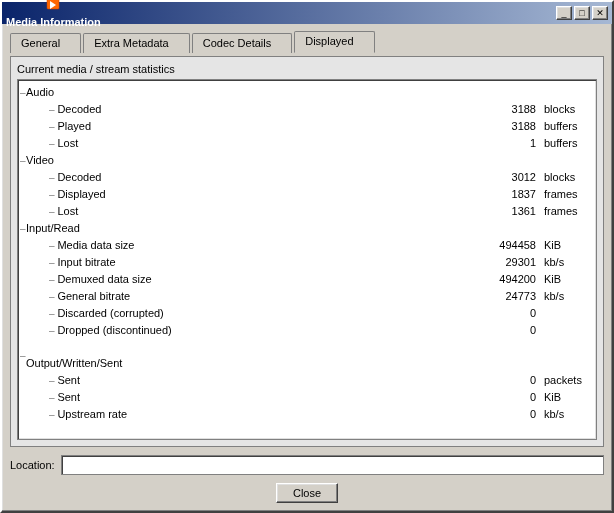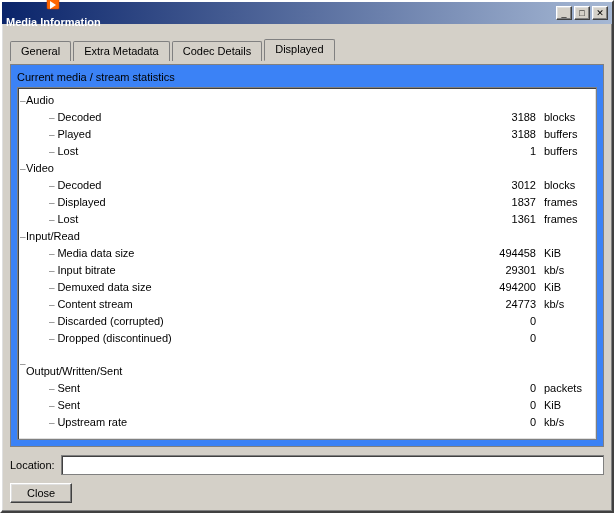--- a/index.html
+++ b/index.html
@@ -73,44 +73,43 @@
       padding: 6px 8px 8px 8px;
       gap: 4px;
     }
     .tabs {
       display: flex;
       gap: 2px;
       align-items: flex-end;
       flex-shrink: 0;
     }
     .tab {
-      padding: 3px 10px 4px 10px;
+      padding: 3px 20px 4px 10px;
       background: #d4d0c8;
       border: 1px solid #808080;
       border-bottom: none;
       cursor: pointer;
       font-size: 11px;
       position: relative;
       top: 1px;
       border-top-left-radius: 2px;
       border-top-right-radius: 2px;
-      margin-top: 8px;
     }
     .tab.active {
       background: #d4d0c8;
       border-color: #808080;
       border-bottom: 1px solid #d4d0c8;
       z-index: 2;
       font-weight: normal;
       padding-bottom: 5px;
     }
     .tab-content {
       flex: 1;
       border: 1px solid #808080;
-      background: #3b82f6;
+      background: #e5e5e5;
       padding: 6px;
       display: flex;
       flex-direction: column;
       position: relative;
       z-index: 1;
       justify-content: flex-end;
     }
     .tab-content-inner {
       flex: 1;
       display: flex;
@@ -150,21 +149,21 @@
       flex: 1;
       height: 20px;
       border: 1px solid #808080;
       box-shadow: inset 1px 1px #404040;
       background: #ffffff;
       padding: 1px 3px;
       font-size: 11px;
     }
     .close-btn-row {
       display: flex;
-      justify-content: flex-start;
+      justify-content: center;
       margin-top: 4px;
       flex-shrink: 0;
     }
     .close-button {
       padding: 3px 16px;
       background: #d4d0c8;
       border: 1px solid #ffffff;
       border-right-color: #404040;
       border-bottom-color: #404040;
       box-shadow: inset -1px -1px #808080, inset 1px 1px #dfdfdf;
@@ -311,21 +310,21 @@
         <span style="color:#808080;font-size:10px;">– </span>
         <span>Demuxed data size</span>
       </span>
       <span class="val">494200</span>
       <span class="unit">KiB</span>
     </div>
             <div class="stats-row">
       <span class="lbl">
         <span style="display:inline-block;width:14px;color:#808080;">&nbsp;&nbsp;</span>
         <span style="color:#808080;font-size:10px;">– </span>
-        <span>Content stream</span>
+        <span>General bitrate</span>
       </span>
       <span class="val">24773</span>
       <span class="unit">kb/s</span>
     </div>
             <div class="stats-row">
       <span class="lbl">
         <span style="display:inline-block;width:14px;color:#808080;">&nbsp;&nbsp;</span>
         <span style="color:#808080;font-size:10px;">– </span>
         <span>Discarded (corrupted)</span>
       </span>

